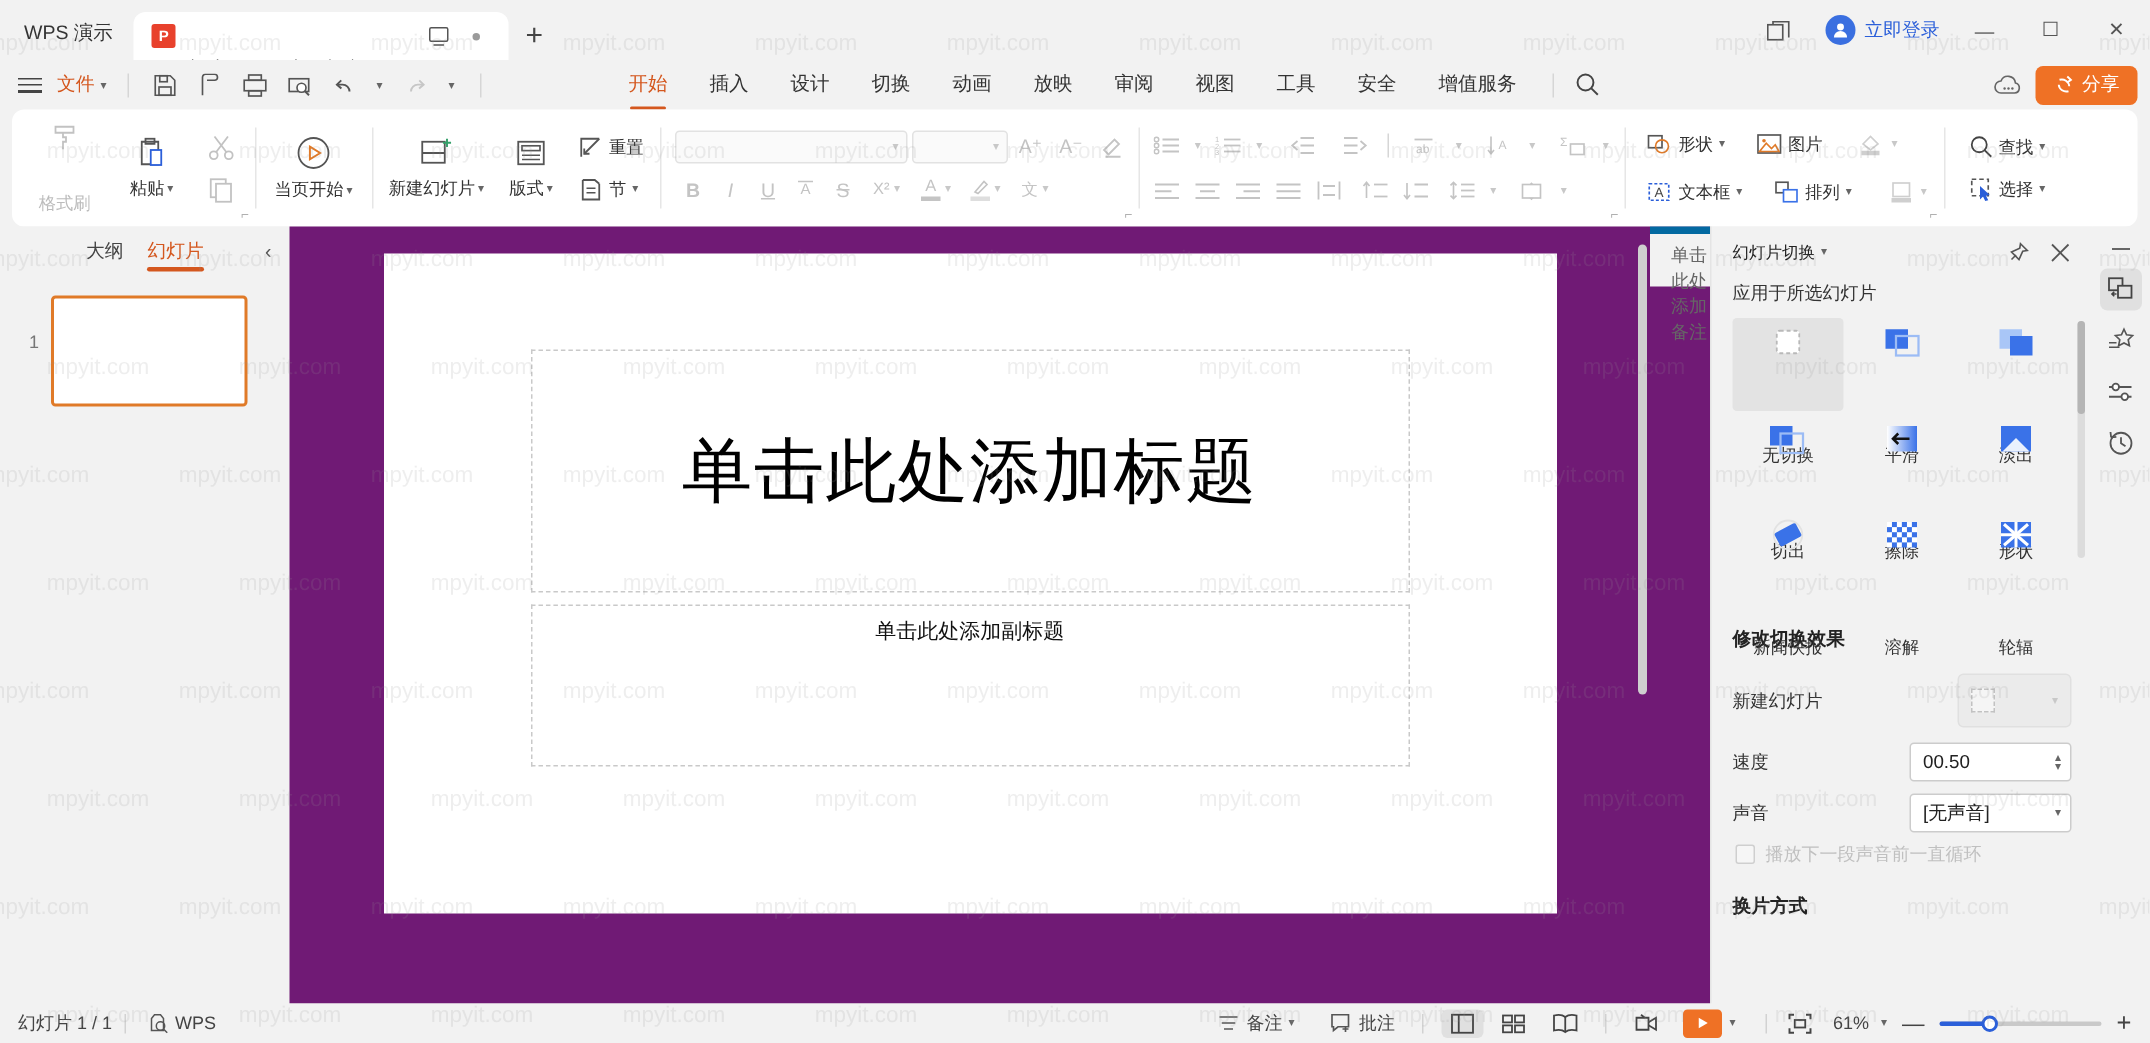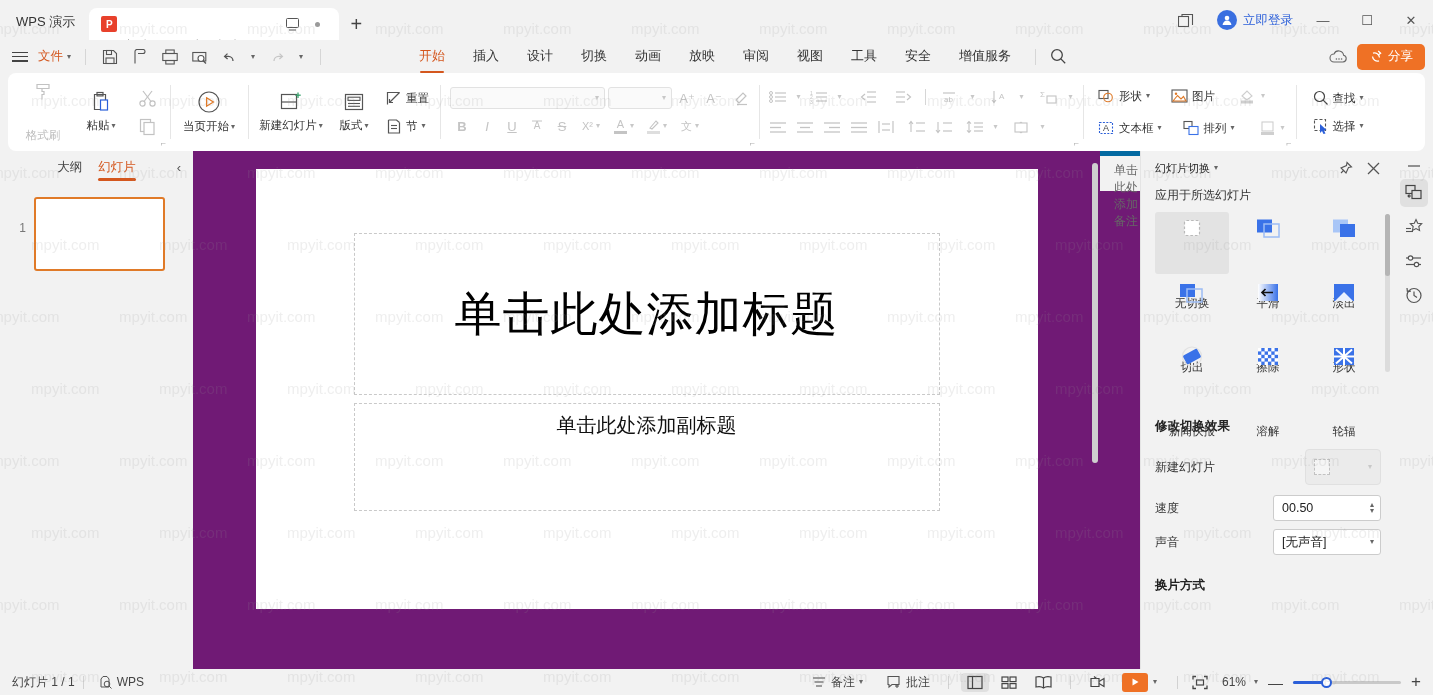--- a/index.html
+++ b/index.html
@@ -90,21 +90,21 @@
   .thumb { width:131px;height:74px;background:#fff;border:2px solid #e07a28;border-radius:3px; }
 
   
   .canvaspane { flex:1 1 auto; background:#701a75; position:relative; display:flex; flex-direction:row; min-width:0;}
   .canvas-area { flex:1; position:relative; display:flex; align-items:flex-start; justify-content:center; padding-top:18px;}
   .slide { width:782px; height:440px; background:#fff; position:relative; }
   .ph { position:absolute; border:1px dashed #c9c9c9; }
   .ph-title { left:98px; top:64px; width:586px; height:162px; display:flex;align-items:center;justify-content:center; }
   .ph-title span { font-size:47px; color:#000; letter-spacing:1px; white-space:nowrap; }
   .ph-sub { left:98px; top:234px; width:586px; height:108px; display:flex;align-items:flex-start;justify-content:center; padding-top:8px;}
-  .ph-sub span { font-size:20px; color:#111; }
+  .ph-sub span { font-size:14px; color:#111; }
   .notes { height:40px; flex:0 0 40px; border-top:5px solid #0369a1; padding:6px 0 0 14px; font-size:12px; color:#666; background:#f2f2f2;}
   .vscroll { position:absolute; right:2px; top:12px; bottom:50px; width:6px; }
   .vscroll i { position:absolute; top:0; left:0; width:6px; height:300px; background:#cfcfcf; border-radius:3px; display:block;}
 
   
   .rightpane { width:255px; flex:0 0 255px; background:#f2f2f2; border-left:1px solid #e4e4e4; position:relative; display:flex; flex-direction:column; }
   .rp-head { height:34px; display:flex; align-items:center; padding:0 10px 0 14px; gap:4px; }
   .rp-title { font-size:11px; color:#222;font-family:Liberation Mono, monospace; }
   .rp-head-spacer { flex:1; }
   .rp-ico { width:24px;height:24px;display:flex;align-items:center;justify-content:center;color:#555; }
@@ -929,20 +929,24 @@
 
       <div class="rp-row">
         <span class="lab">声音</span>
         <span style="flex:1"></span>
         <div class="selbox">
           <span>[无声音]</span>
           <span class="caret">▾</span>
         </div>
       </div>
 
+      <div class="chkrow">
+        <span class="chk"></span>
+        <span class="chk-lbl">播放下一段声音前一直循环</span>
+      </div>
 
       <div class="rp-sec" style="padding-top:18px">换片方式</div>
     </div>
 
     <div class="rail">
       <div class="rail-min">
         <svg width="14" height="4" viewBox="0 0 14 4">
             <line x1="1" y1="2" x2="13" y2="2" stroke="#666" stroke-width="1.4"></line>
           </svg>
       </div>

